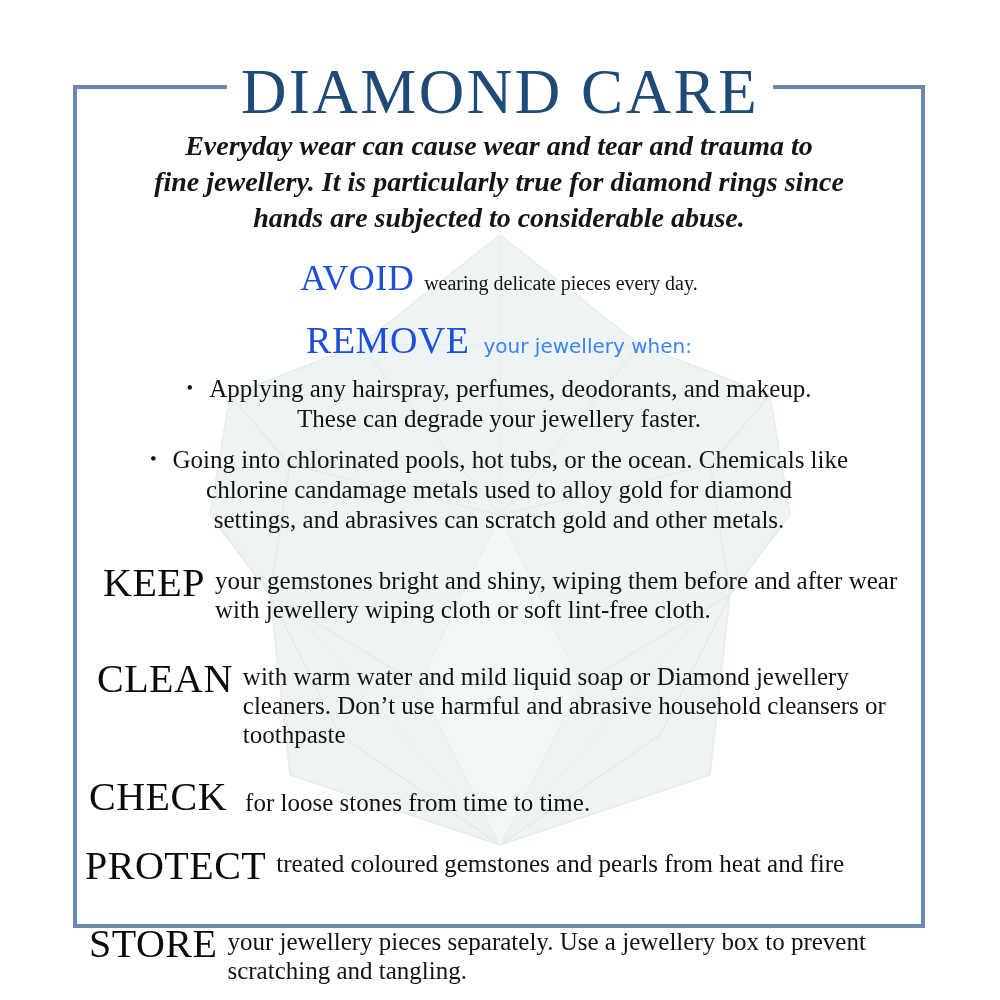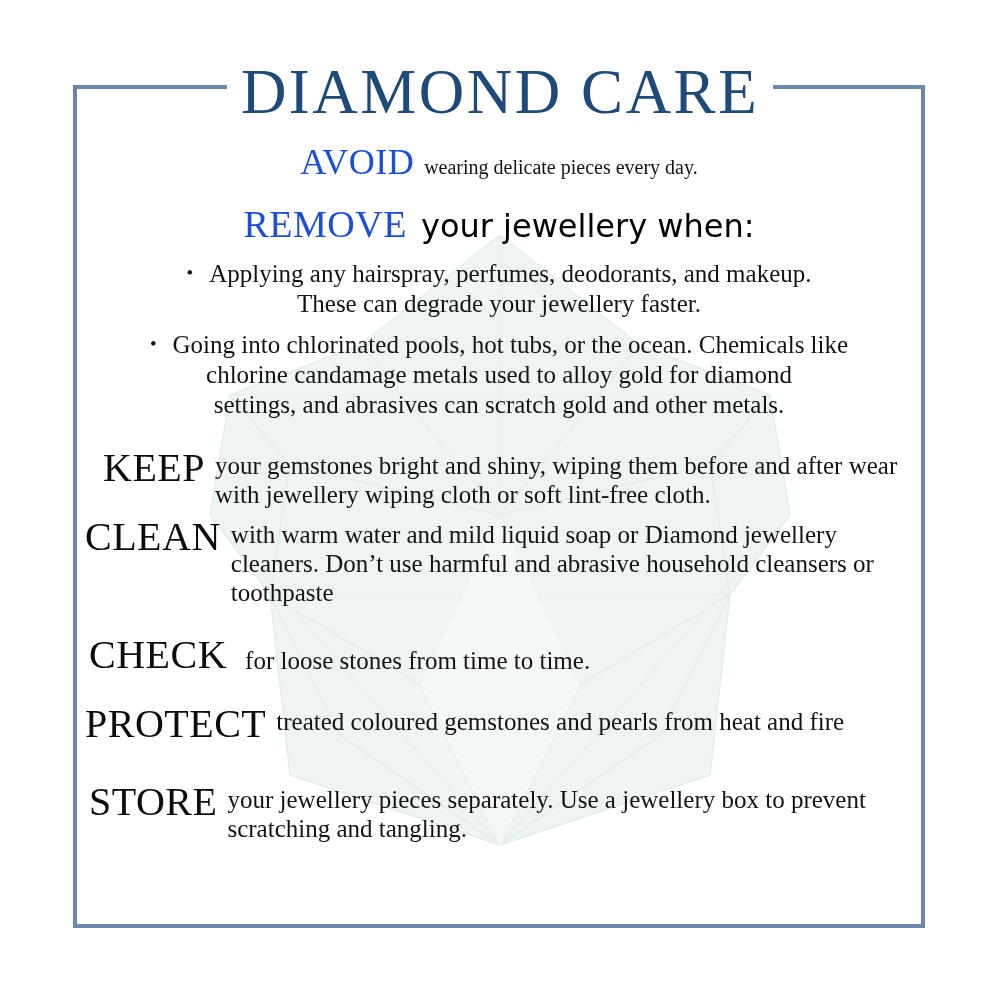--- a/index.html
+++ b/index.html
@@ -99,22 +99,22 @@
   .kw-small { font-size: 36px; }
   .inline-row .body-serif {
     font-family: "Liberation Serif", "DejaVu Serif", serif;
     font-size: 20px;
     color: #131313;
     padding-left: 10px;
     vertical-align: baseline;
   }
   .inline-row .body-sans {
     font-family: "DejaVu Sans", "Liberation Sans", sans-serif;
-    font-size: 32px;
-    color: #000000;
+    font-size: 20px;
+    color: #3b82f6;
     padding-left: 14px;
     vertical-align: baseline;
   }
 
   
   #bullets { margin-top: 13px; }
   .bullet-item {
     display: block;
     text-align: center;
     font-family: "Liberation Serif", "DejaVu Serif", serif;
@@ -151,21 +151,21 @@
     font-size: 25px;
     line-height: 29px;
     color: #131313;
     padding-top: 5px;
     padding-left: 10px;
   }
   .kw-block .kw-body.single { padding-top: 13px; padding-left: 18px; }
 
   
   #block-keep    { margin-top: 26px; padding-left: 26px; }
-  #block-clean   { margin-top: 6px; padding-left: 8px; }
+  #block-clean   { margin-top: 33px; padding-left: 20px; }
   #block-check   { margin-top: 26px; padding-left: 12px; }
   #block-protect { margin-top: 25px; padding-left: 8px; }
   #block-store   { margin-top: 34px; padding-left: 12px; }
 </style>
 </head>
 <body>
 
 <div id="page">
 
   <svg id="watermark" viewBox="0 0 660 660" xmlns="http://www.w3.org/2000/svg">
@@ -204,20 +204,25 @@
   <div class="frame-line" id="frame-bottom"></div>
   <div class="frame-line" id="frame-top-left"></div>
   <div class="frame-line" id="frame-top-right"></div>
 
   <div id="title">
     <span class="title-text">DIAMOND CARE</span>
   </div>
 
   <div id="content">
 
+    <div id="intro">
+      <div>Everyday wear can cause wear and tear and trauma to</div>
+      <div>fine jewellery. It is particularly true for diamond rings since</div>
+      <div>hands are subjected to considerable abuse.</div>
+    </div>
 
     <div class="inline-row" id="row-avoid">
       <span class="kw kw-small">AVOID</span><span class="body-serif">wearing delicate pieces every day.</span>
     </div>
 
     <div class="inline-row" id="row-remove">
       <span class="kw">REMOVE</span><span class="body-sans">your jewellery when:</span>
     </div>
 
     <div id="bullets">

